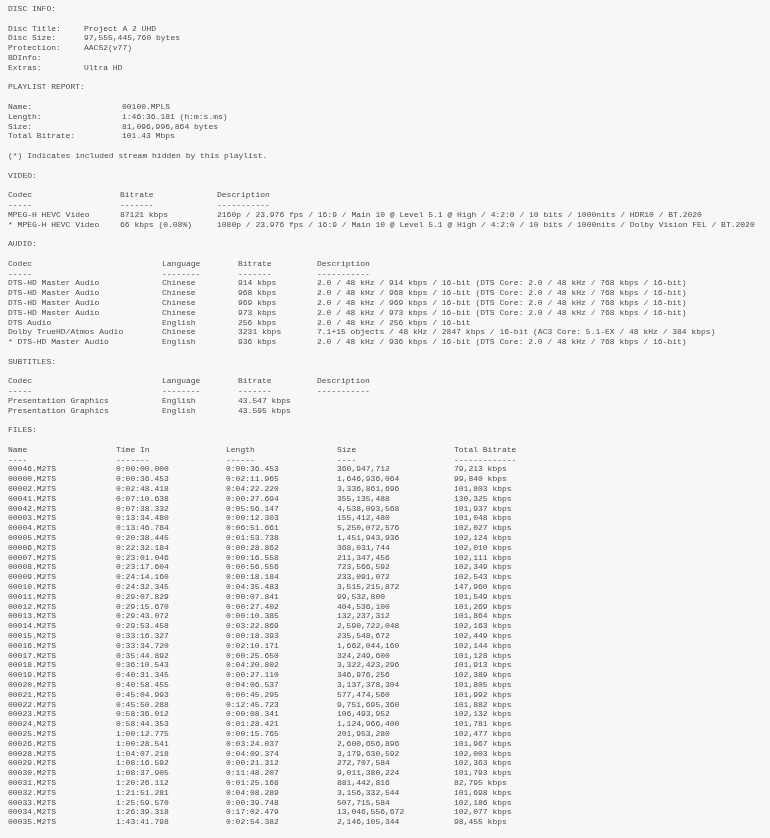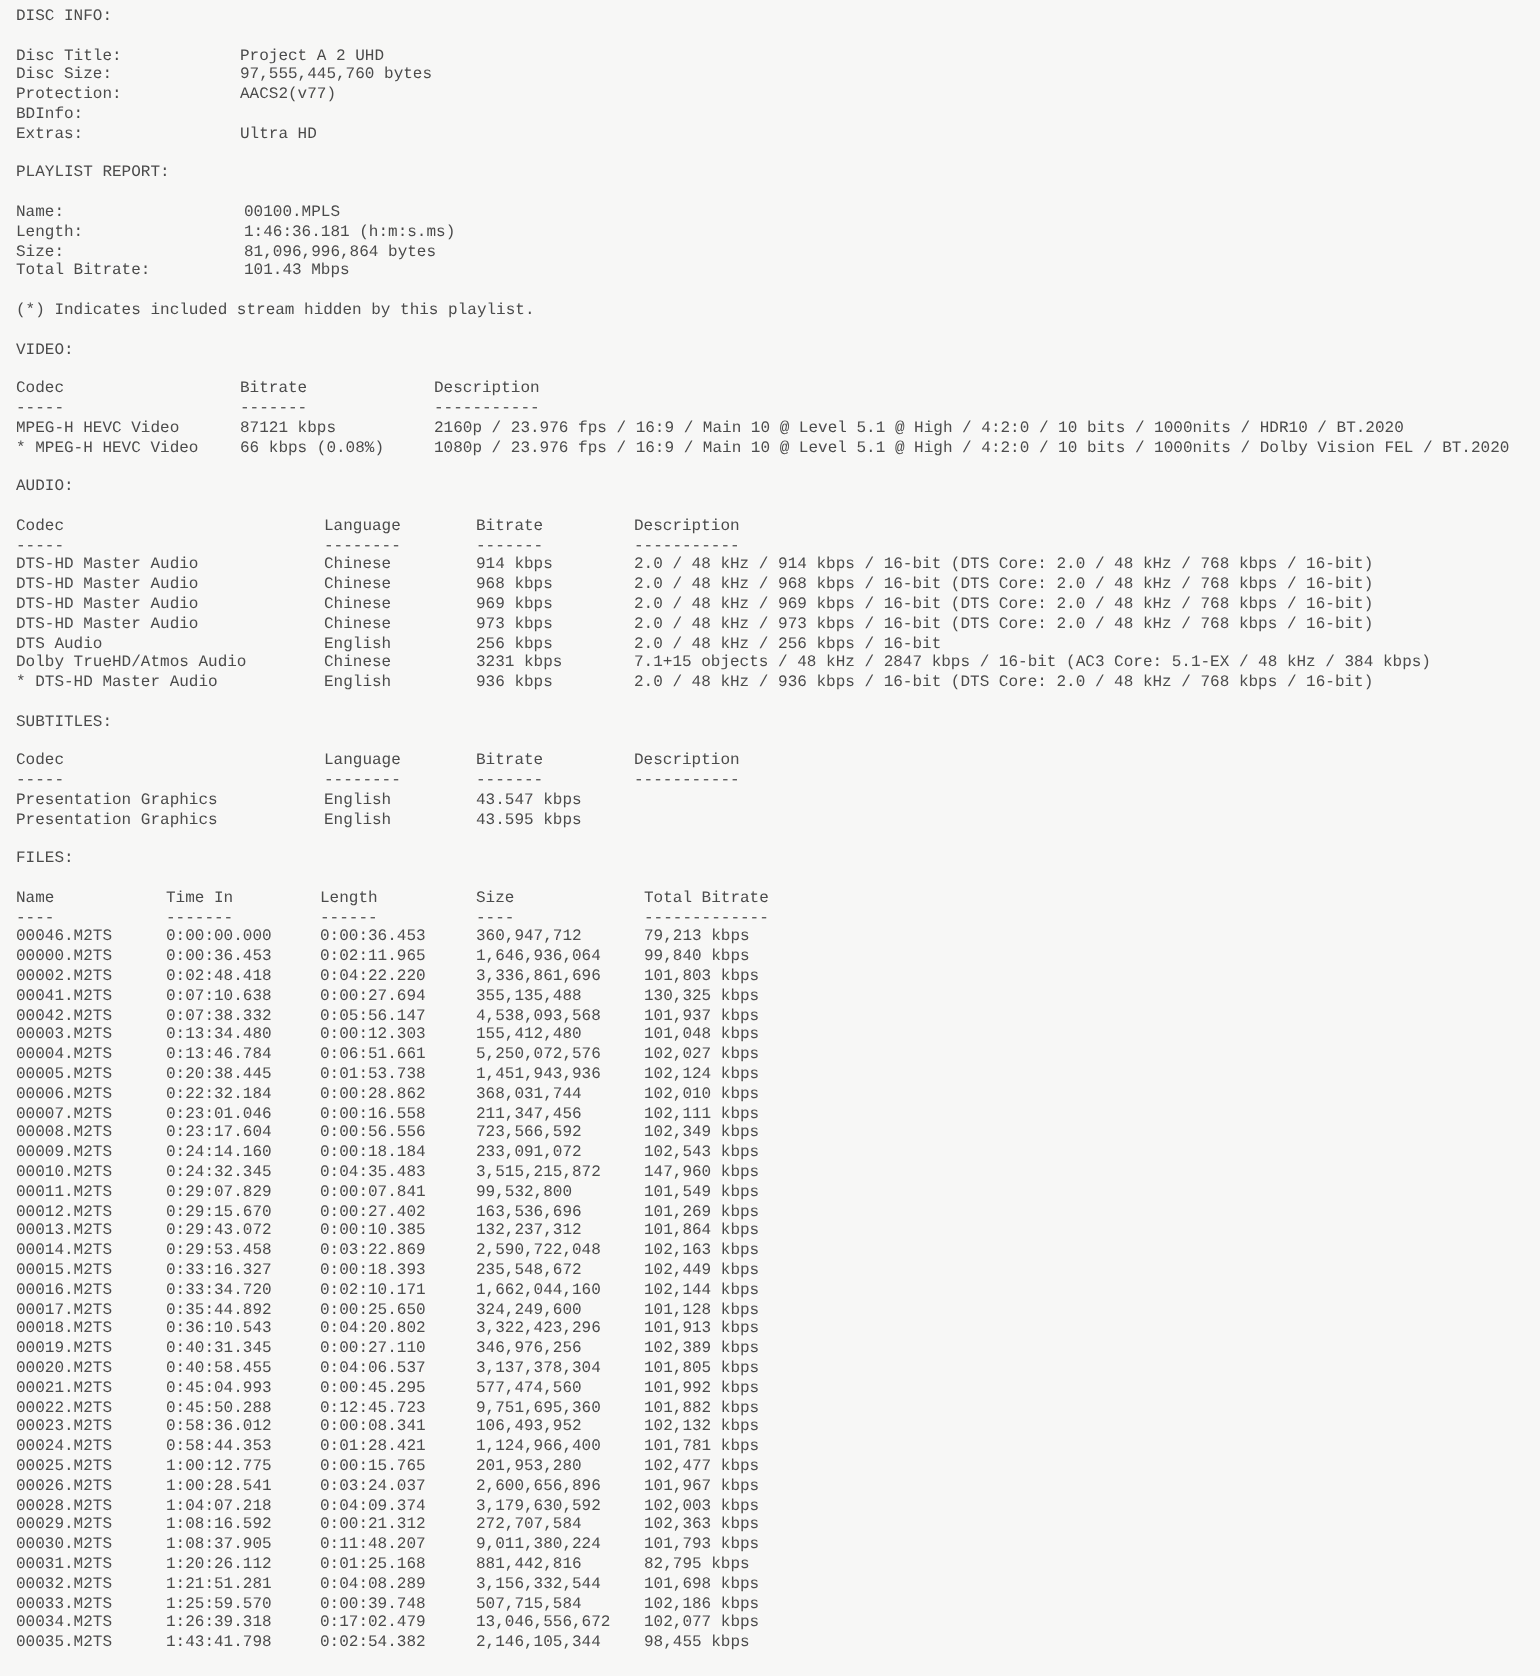--- a/index.html
+++ b/index.html
@@ -19,26 +19,26 @@
     font-size: 8px;
     line-height: 9.8px;
     color: #4b4b4b;
     border-radius: 14px;
     -webkit-font-smoothing: antialiased;
   }
   .line { white-space: pre; height: 9.8px; }
   .blank { height: 9.8px; }
   .row { display: grid; height: 9.8px; }
   .row > span { white-space: pre; overflow: visible; }
-  .kv-disc .row      { grid-template-columns: 76px 1fr; gap: 36px; }
+  .kv-disc .row      { grid-template-columns: 76px 1fr; }
   .kv-playlist .row  { grid-template-columns: 114px 1fr; }
   .tbl-video .row    { grid-template-columns: 112px 97px 1fr; }
   .tbl-audio .row,
   .tbl-subtitles .row { grid-template-columns: 154px 76px 79px 1fr; }
-  .tbl-files .row    { grid-template-columns: 75px 77px 78px 84px 1fr; }
+  .tbl-files .row    { grid-template-columns: 75px 77px 78px 84px 1fr; gap: 33px; }
 </style>
 </head>
 <body>
 
 <div class="doc">
 
   <div class="line">DISC INFO:</div>
   <div class="blank"></div>
   <div class="kv-disc">
       <div class="row">
@@ -316,21 +316,21 @@
         <span>00011.M2TS</span>
         <span>0:29:07.829</span>
         <span>0:00:07.841</span>
         <span>99,532,800</span>
         <span>101,549 kbps</span>
       </div>
       <div class="row">
         <span>00012.M2TS</span>
         <span>0:29:15.670</span>
         <span>0:00:27.402</span>
-        <span>163,536,696</span>
+        <span>404,536,100</span>
         <span>101,269 kbps</span>
       </div>
       <div class="row">
         <span>00013.M2TS</span>
         <span>0:29:43.072</span>
         <span>0:00:10.385</span>
         <span>132,237,312</span>
         <span>101,864 kbps</span>
       </div>
       <div class="row">

